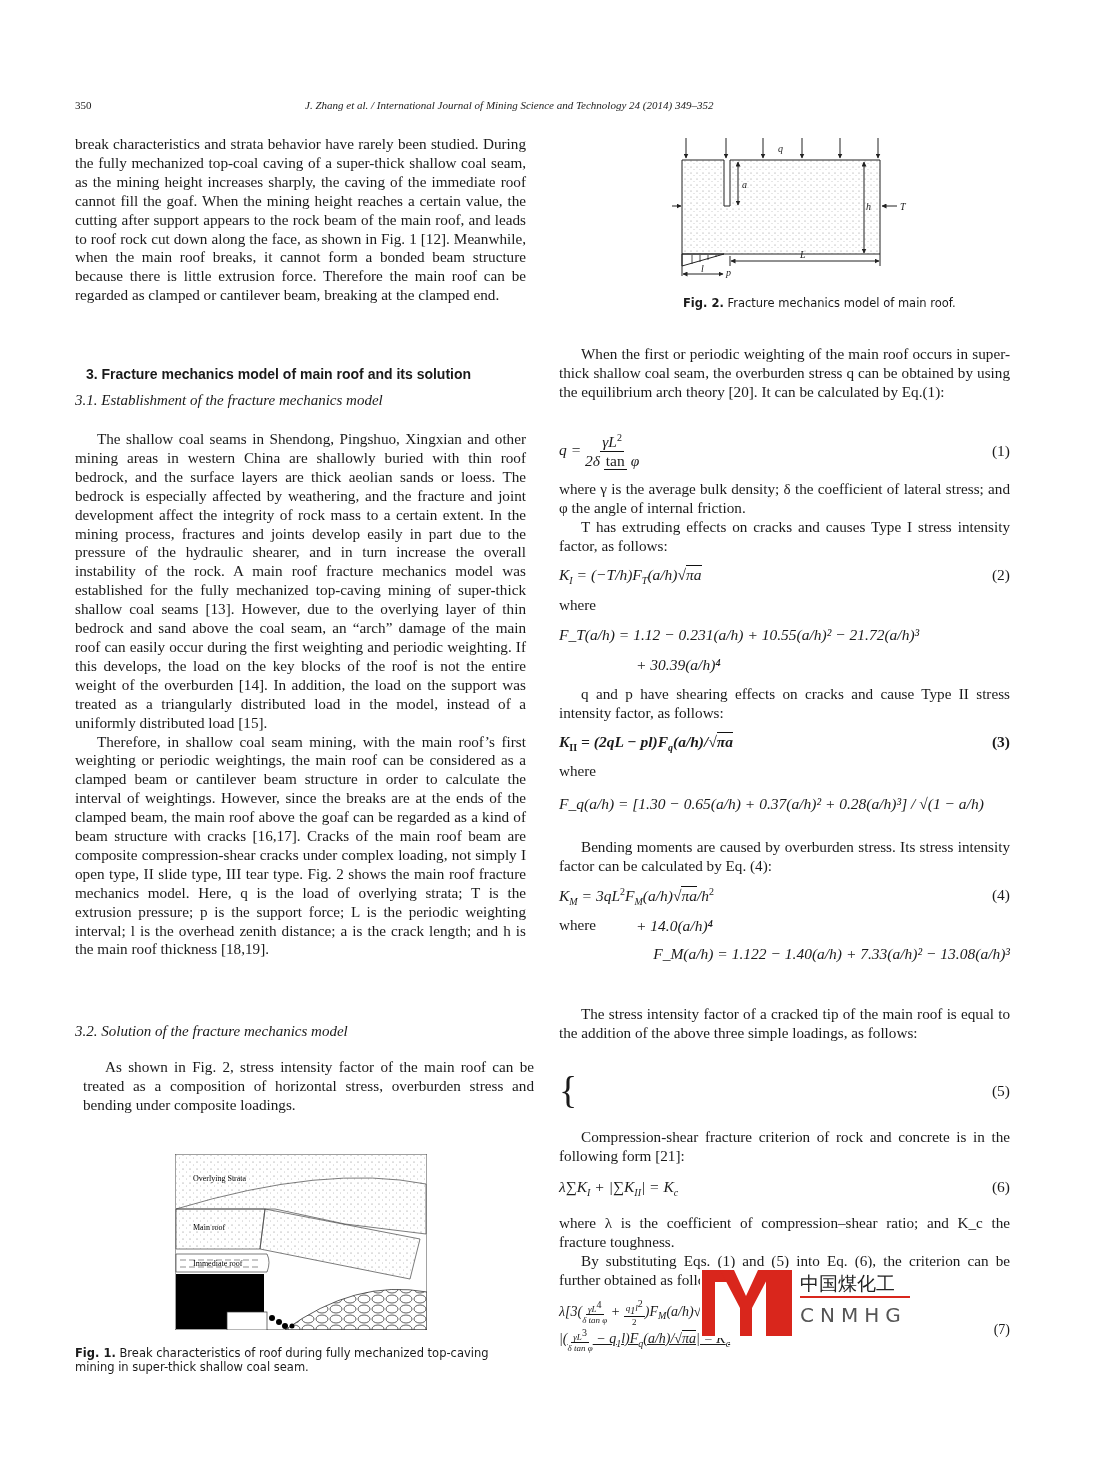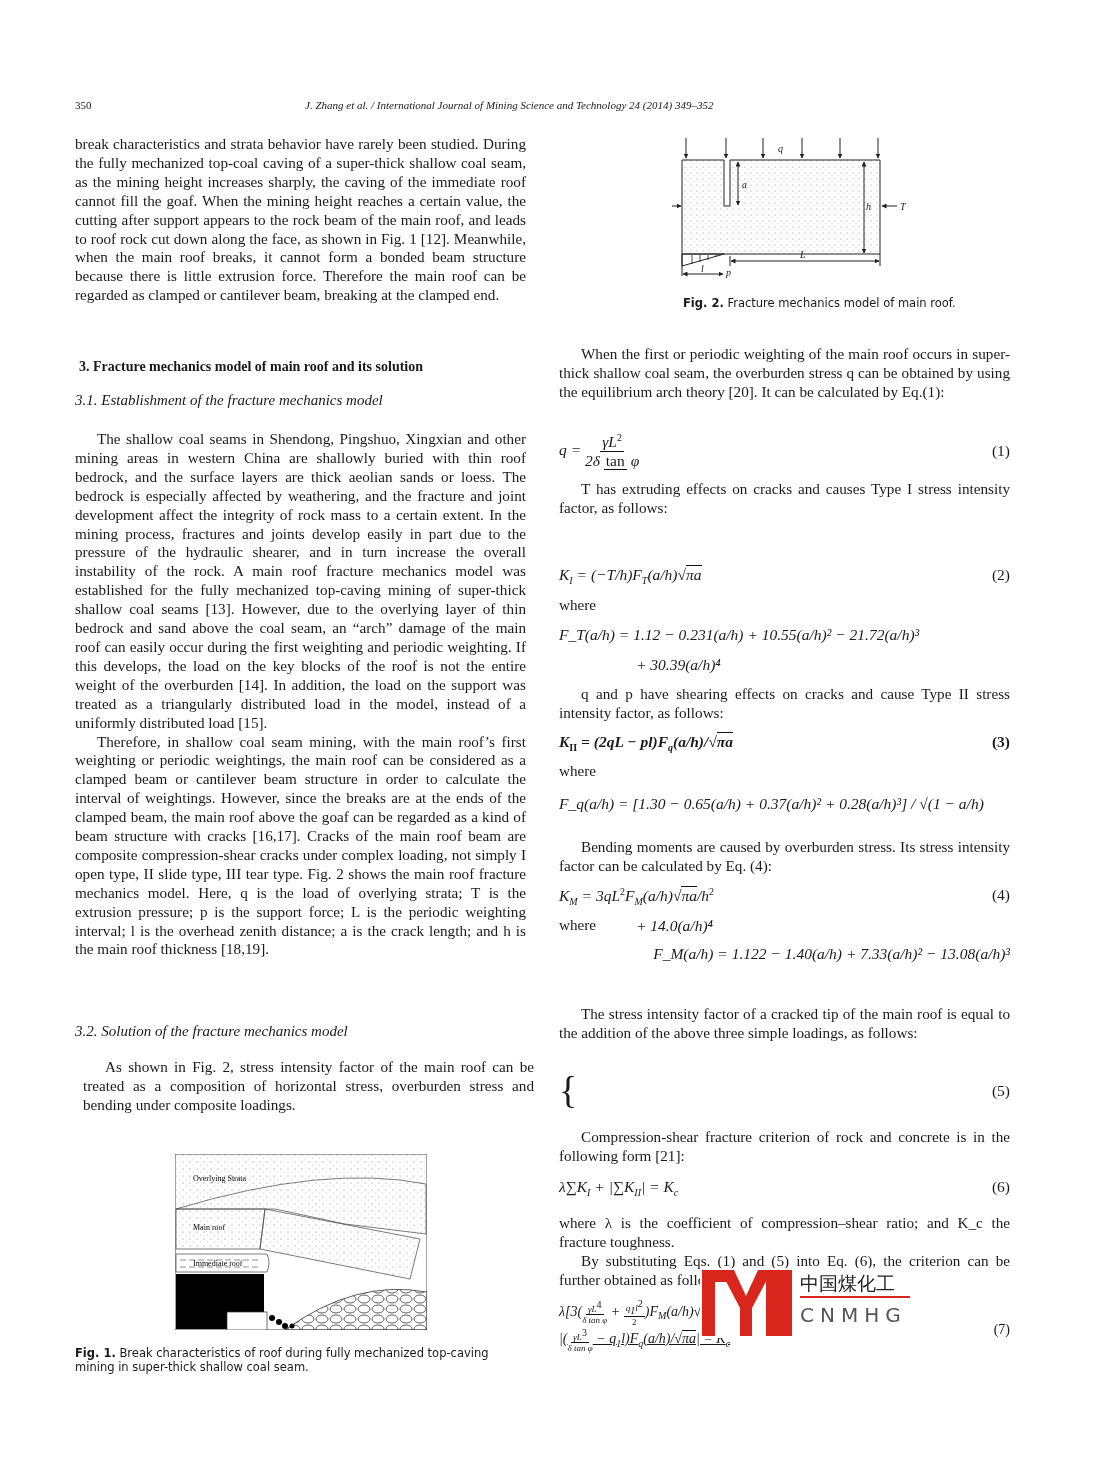--- a/index.html
+++ b/index.html
@@ -7,21 +7,21 @@
          font-family:"Liberation Serif", serif; }
   .abs { position:absolute; }
   .hdr { font-size:11px; font-style:italic; top:99px; }
   .pnum { left:75px; top:99px; font-size:11px; font-style:normal; }
   .running { left:305px; width:480px; }
   .col { position:absolute; font-size:15.2px; line-height:18.9px; text-align:justify; }
   .col p { margin:0; }
   .ind { text-indent:22px; }
   .left { left:75px; width:451px; }
   .right { left:559px; width:451px; }
-  h2 { font-family:Liberation Serif, serif; font-size:14px; font-weight:bold; margin:4px; }
+  h2 { font-family:Liberation Sans, sans-serif; font-size:14px; font-weight:bold; margin:11px; }
   h3 { font-size:15px; font-style:italic; font-weight:normal; margin:0; }
   .cap { font-size:11.5px; line-height:14px; font-family:"DejaVu Sans", sans-serif; }
   .cap b { font-weight:bold; }
   .eq { position:absolute; left:559px; width:451px; font-size:15.5px; font-style:italic; }
   .eq .num { position:absolute; right:0; font-style:normal; }
   .eq .up { font-style:normal; }
   sup, sub { font-size:10px; }
   .frac { display:inline-flex; flex-direction:column; align-items:center; vertical-align:middle; }
   .frac span:first-child { border-bottom:1px solid #111; padding:0 2px; }
   .sqrt { border-top:1px solid #111; }
@@ -143,20 +143,21 @@
 
 <div class="eq" style="top:432px;">
   q = <span class="frac">
       <span>γL<sup class="up">2</sup></span>
       <span>2δ <span class="up">tan</span> φ</span>
     </span>
   <span class="num" style="top:10px;">(1)</span>
 </div>
 
 <div class="col right" style="top:480px;">
+  <p>where γ is the average bulk density; δ the coefficient of lateral stress; and φ the angle of internal friction.</p>
   <p class="ind">T has extruding effects on cracks and causes Type I stress intensity factor, as follows:</p>
 </div>
 
 <div class="eq" style="top:566px;">
   K<sub>I</sub> = (−T/h)F<sub>T</sub>(a/h)√<span class="sqrt">πa</span>
   <span class="num">(2)</span>
 </div>
 
 <div class="col right" style="top:596px;">where</div>
 

